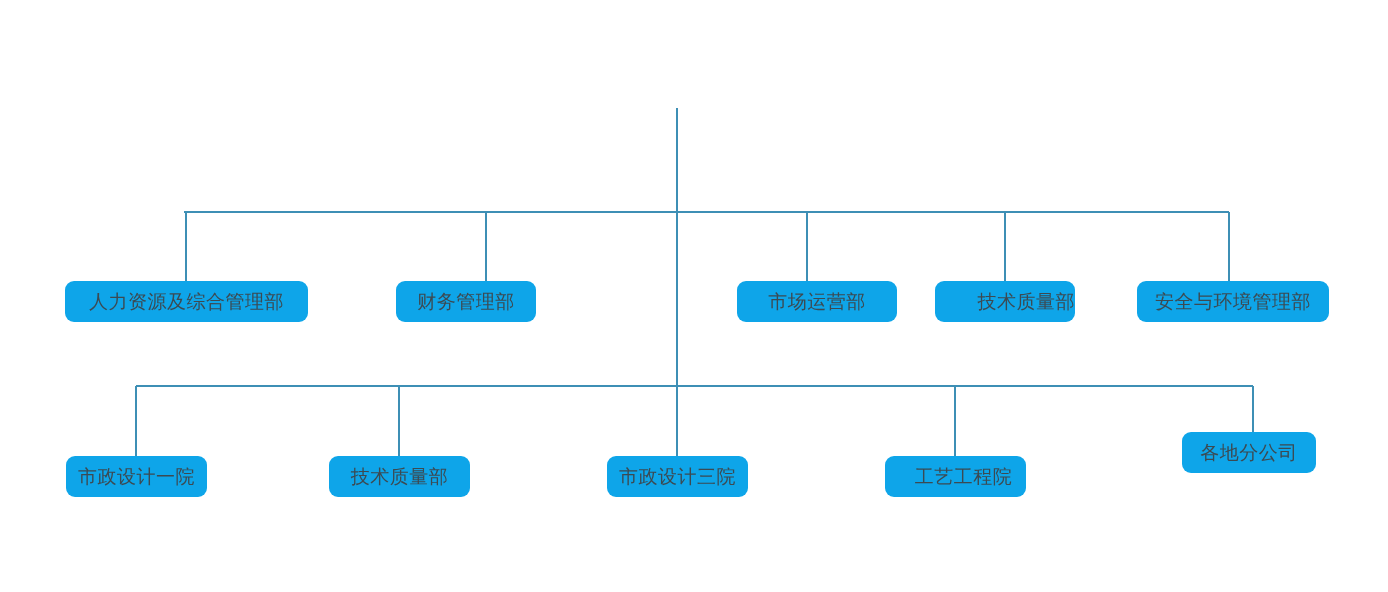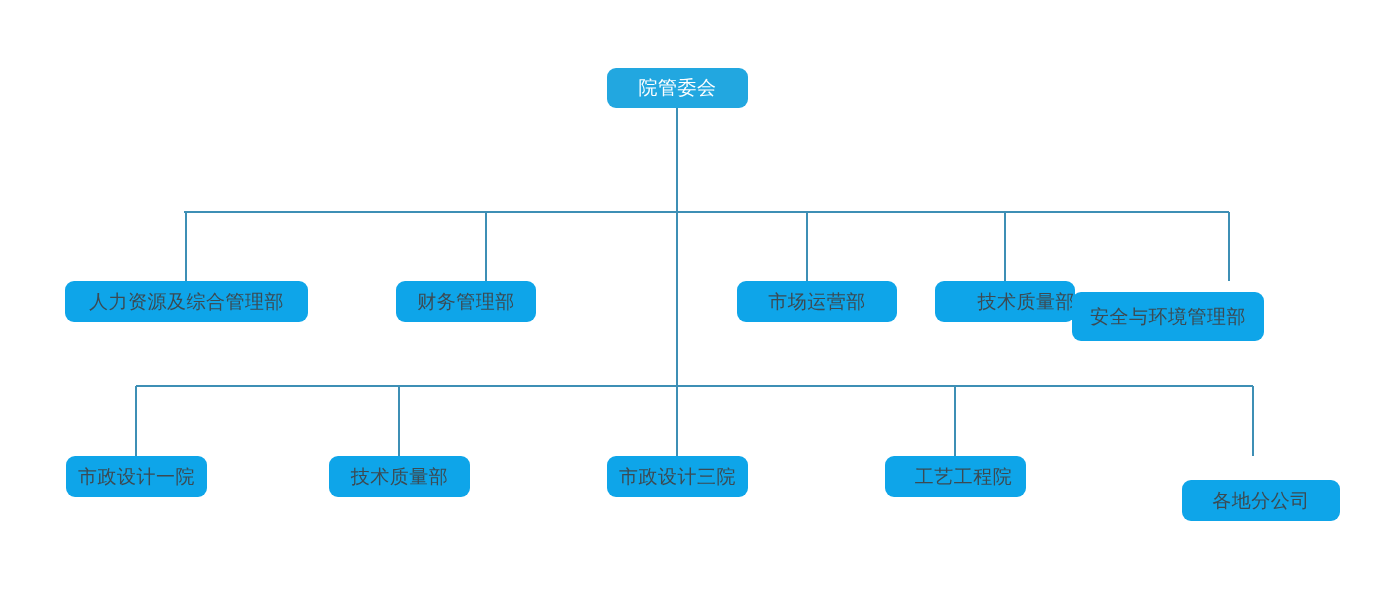--- a/index.html
+++ b/index.html
@@ -74,52 +74,49 @@
         <line x1="1005" y1="212" x2="1005" y2="281"></line>
         <line x1="1229" y1="212" x2="1229" y2="281"></line>
         <line x1="136" y1="386" x2="1253" y2="386"></line>
         <line x1="136" y1="386" x2="136" y2="456"></line>
         <line x1="399" y1="386" x2="399" y2="456"></line>
         <line x1="955" y1="386" x2="955" y2="456"></line>
         <line x1="1253" y1="386" x2="1253" y2="456"></line>
       </g>
   </svg>
 
-  <div class="node node-root" id="node-root" style="left: 607px; top: 68px; width: 141px; height: 40px;">
-    <span class="node-label">院管委会</span>
-  </div>
 
   <div id="level-0-nodes">
       <div class="node node-child" style="left: 65px; top: 281px; width: 243px; height: 41px;">
         <span class="node-label">人力资源及综合管理部</span>
       </div>
       <div class="node node-child" style="left: 396px; top: 281px; width: 140px; height: 41px;">
         <span class="node-label">财务管理部</span>
       </div>
       <div class="node node-child" style="left: 737px; top: 281px; width: 160px; height: 41px;">
         <span class="node-label">市场运营部</span>
       </div>
       <div class="node node-child" style="left: 935px; top: 281px; width: 140px; height: 41px; justify-content: flex-end;">
         <span class="node-label">技术质量部</span>
       </div>
-      <div class="node node-child" style="left: 1072px; top: 281px; width: 192px; height: 49px; margin-top: 11px;">
+      <div class="node node-child" style="left: 1137px; top: 281px; width: 192px; height: 41px;">
         <span class="node-label">安全与环境管理部</span>
       </div>
     </div>
   <div id="level-1-nodes">
       <div class="node node-child" style="left: 66px; top: 456px; width: 141px; height: 41px; justify-content: center;">
         <span class="node-label">市政设计一院</span>
       </div>
       <div class="node node-child" style="left: 329px; top: 456px; width: 141px; height: 41px;">
         <span class="node-label">技术质量部</span>
       </div>
       <div class="node node-child" style="left: 607px; top: 456px; width: 141px; height: 41px; text-align: right;">
         <span class="node-label">市政设计三院</span>
       </div>
       <div class="node node-child" style="left: 885px; top: 456px; width: 141px; height: 41px; padding-left: 16px;">
         <span class="node-label">工艺工程院</span>
       </div>
-      <div class="node node-child" style="left: 1182px; top: 480px; width: 158px; height: 41px;">
+      <div class="node node-child" style="left: 1182px; top: 432px; width: 134px; height: 41px;">
         <span class="node-label">各地分公司</span>
       </div>
     </div>
 
 </div>
 
 </body></html>

